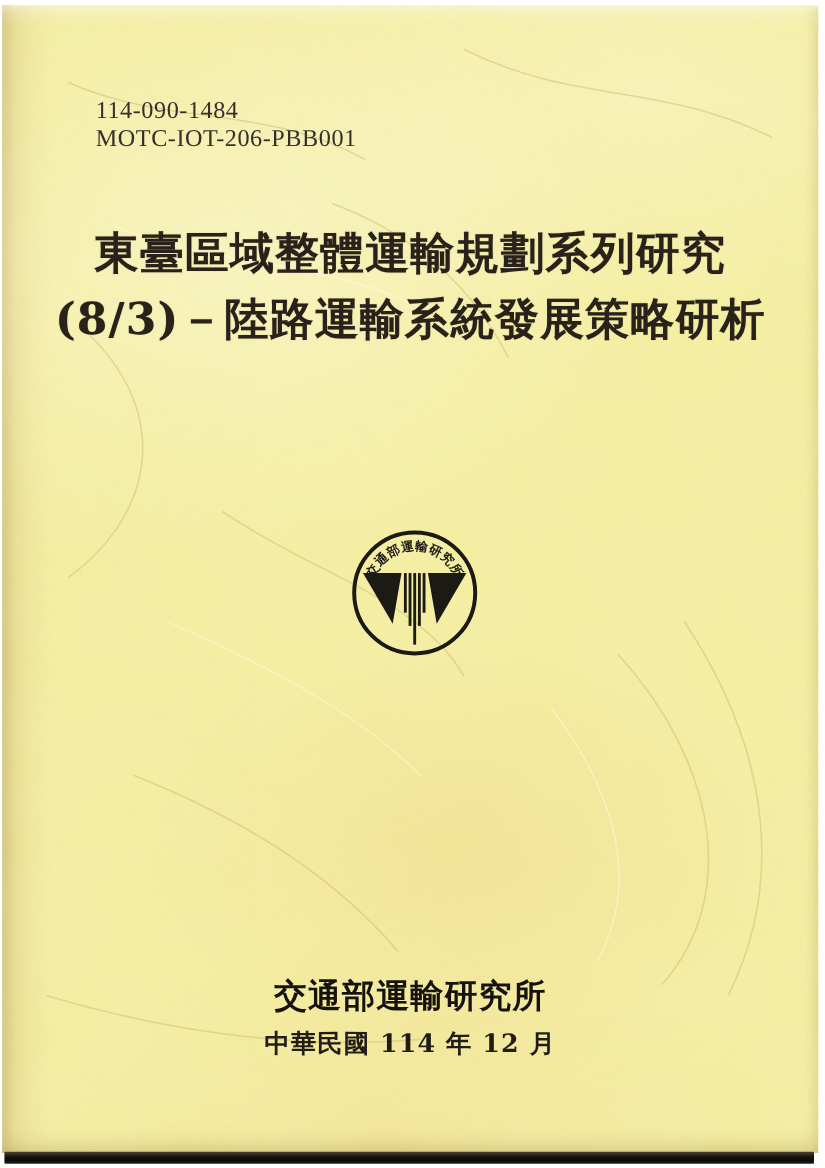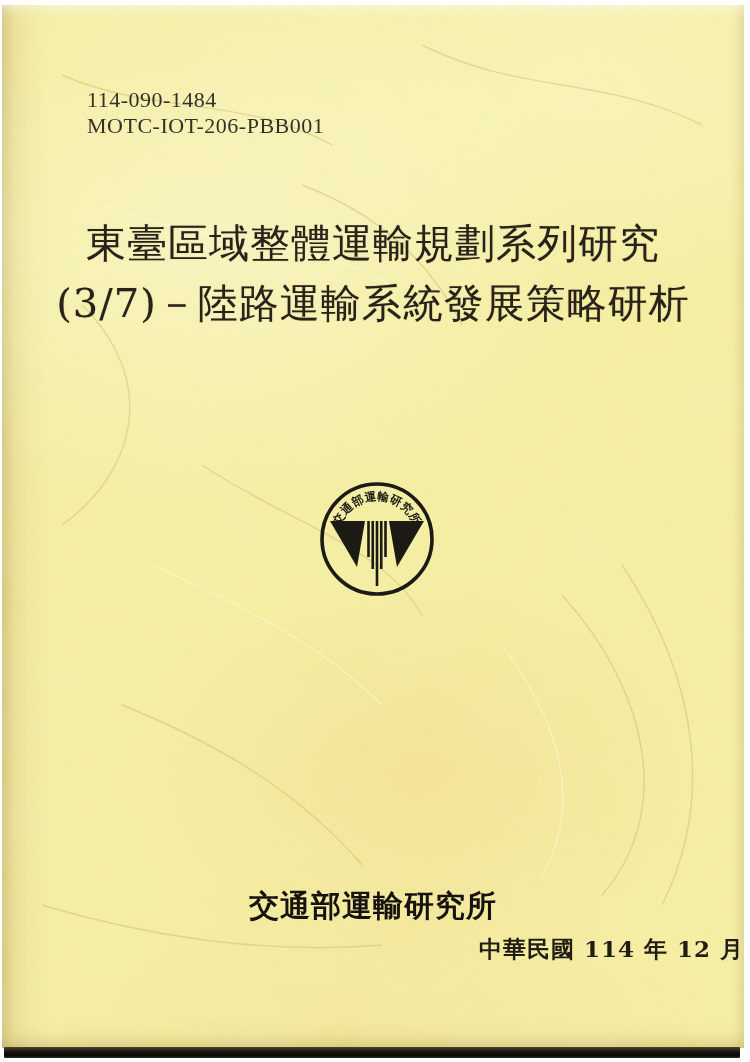--- a/index.html
+++ b/index.html
@@ -19,25 +19,25 @@
                 inset 0 -16px 22px -16px rgba(150,130,60,0.55);}
   .texture{position:absolute;left:0;top:0;pointer-events:none;}
   
   .book-bottom-edge{position:absolute;left:4px;right:10px;top:1047px;height:11px;
     background:linear-gradient(180deg,#4a4430 0%,#15130b 45%,#0b0a06 75%,#2a2717 100%);
     border-radius:1px;}
   
   .report-nums{position:absolute;left:85px;top:82px;color:#35302a;
     font-family:"Liberation Serif", serif;font-size:22px;line-height:26px;letter-spacing:0.5px;}
   .title{position:absolute;left:0;width:100%;top:196px;text-align:center;color:#29221a;
-    font-size:40px;line-height:60px;font-weight:400;letter-spacing:1px;
-    text-shadow:0 0 1px rgba(60,45,20,0.35);margin-top:12px;}
+    font-size:40px;line-height:60px;font-weight:700;letter-spacing:1px;
+    text-shadow:0 0 1px rgba(60,45,20,0.35);}
   .publisher{position:absolute;left:0;width:100%;top:884px;text-align:center;color:#16130e;
     font-size:30px;line-height:34px;font-weight:700;letter-spacing:1px;}
-  .pubdate{position:absolute;left:0;width:100%;top:930px;text-align:right;color:#211d15;
+  .pubdate{position:absolute;left:0;width:100%;top:930px;text-align:center;color:#211d15;
     font-size:23px;line-height:28px;font-weight:600;letter-spacing:1px;}
   .logo{position:absolute;left:317px;top:476px;width:116px;height:116px;}
 </style>
 </head>
 <body>
 
 <div class="stage">
 
   <div class="cover">
 
@@ -72,21 +72,21 @@
       </g>
     </svg>
 
     <div class="report-nums">
       <div>114-090-1484</div>
       <div>MOTC-IOT-206-PBB001</div>
     </div>
 
     <div class="title">
       <div>東臺區域整體運輸規劃系列研究</div>
-      <div>(3/7)－陸路運輸系統發展策略研析</div>
+      <div>(8/3)－陸路運輸系統發展策略研析</div>
     </div>
 
     <svg class="logo" viewBox="0 0 116 116" aria-hidden="true">
       <defs>
         <path id="arcpath" d="M 21 44 A 40 40 0 0 1 95 44" fill="none"></path>
       </defs>
       <circle cx="58" cy="58" r="55" fill="none" stroke="#1c1a14" stroke-width="3.6"></circle>
       <text font-size="11.5" font-weight="bold" fill="#1c1a14" letter-spacing="0.5" font-family="DejaVu Serif, serif">
         <textPath href="#arcpath" startOffset="50%" text-anchor="middle">交通部運輸研究所</textPath>
       </text>

